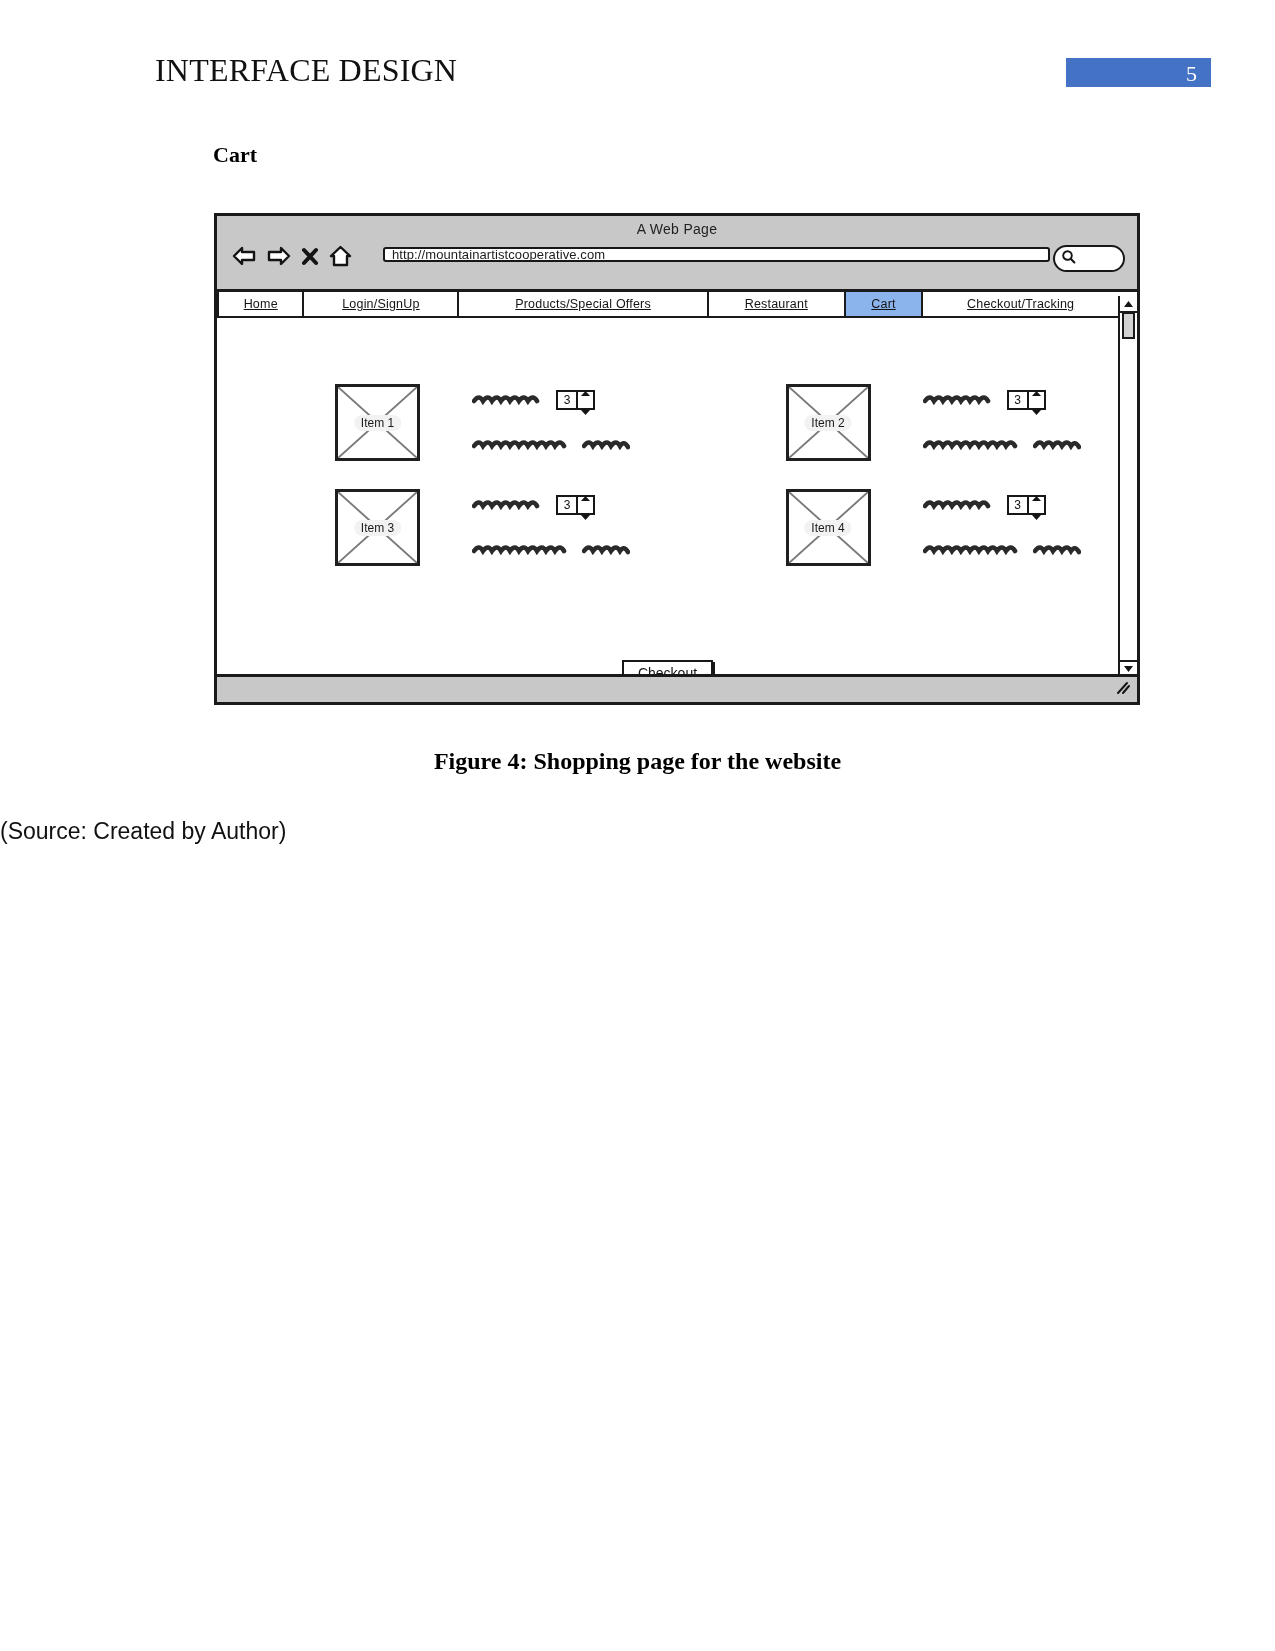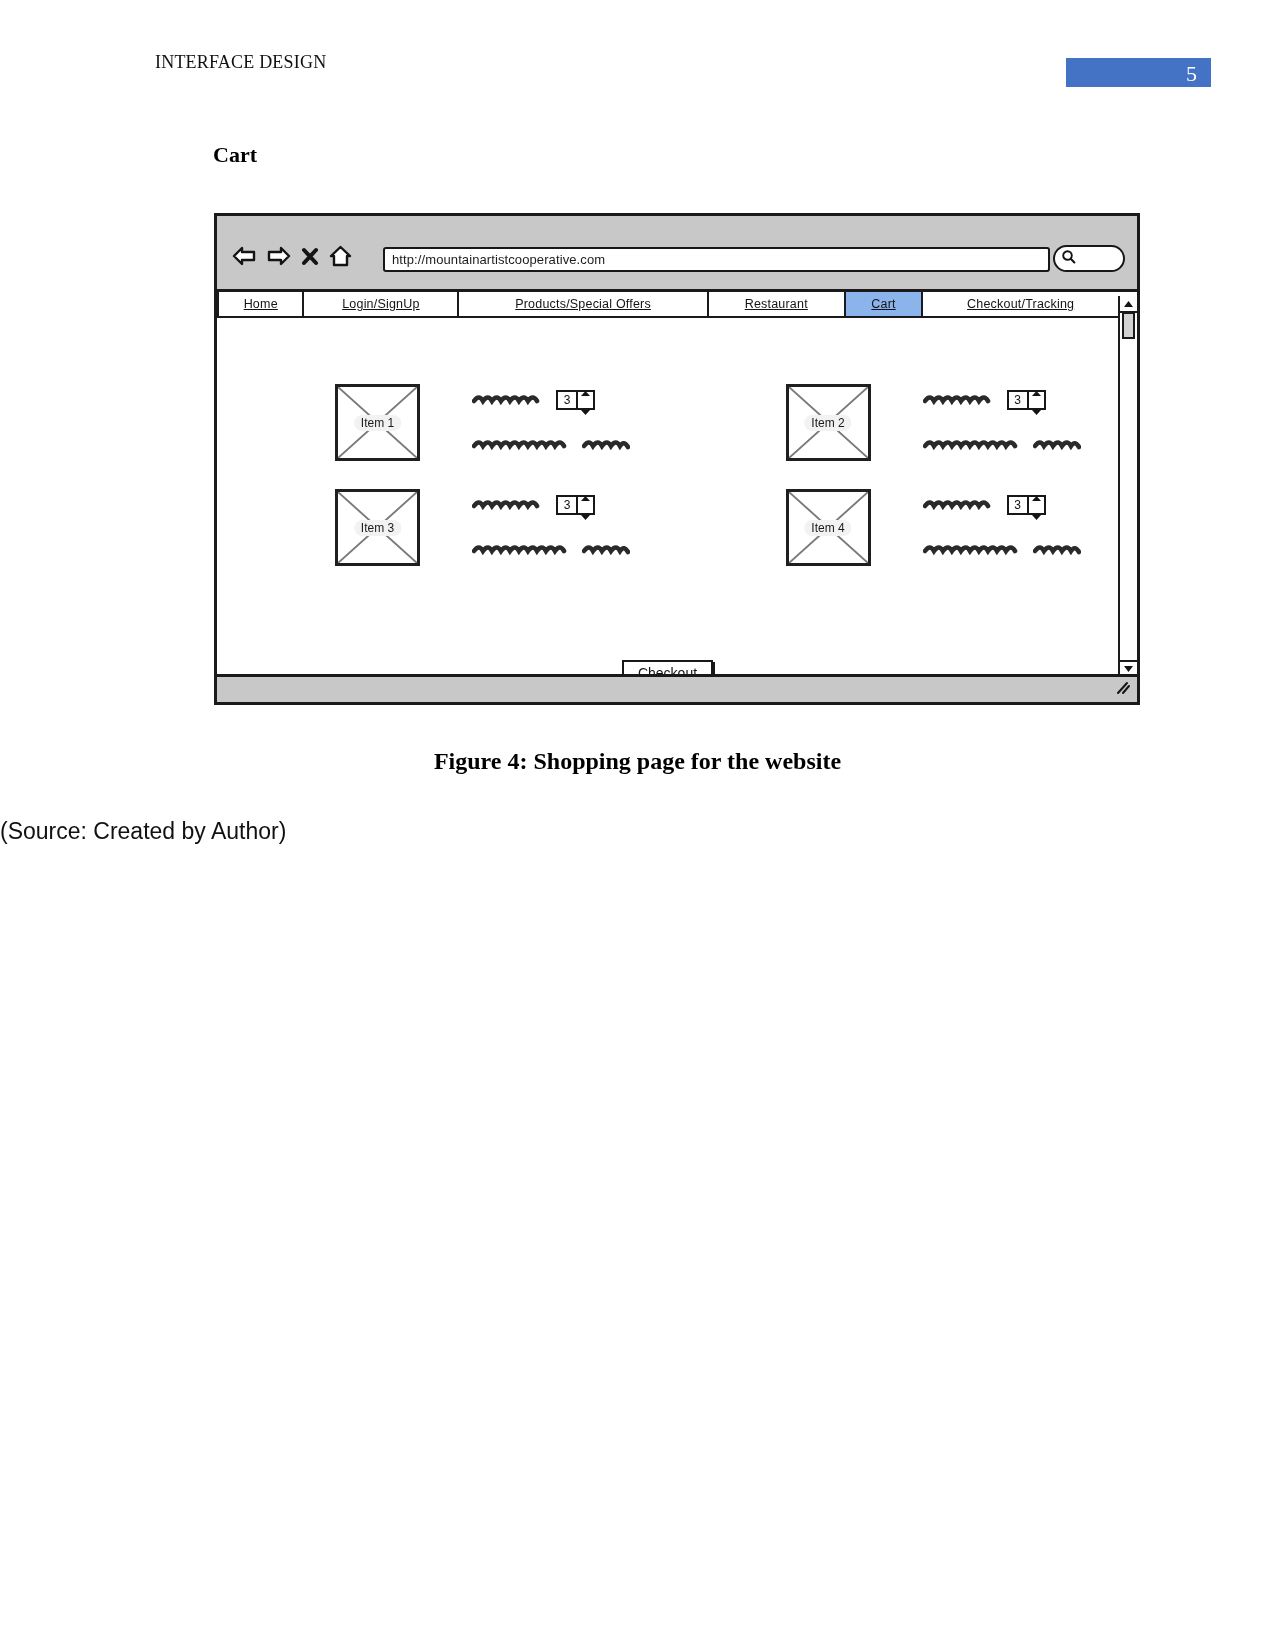--- a/index.html
+++ b/index.html
@@ -22,21 +22,21 @@
     top: 52px;
     left: 0;
     width: 1275px;
     height: 40px;
   }
   .doc-header-title {
     position: absolute;
     left: 155px;
     top: 0px;
     font-family: "Liberation Serif", serif;
-    font-size: 18px;
+    font-size: 32px;
     letter-spacing: 0.2px;
     color: #111;
     white-space: nowrap;
   }
   .page-badge {
     position: absolute;
     right: 64px;
     top: 6px;
     width: 145px;
     height: 29px;
@@ -97,21 +97,21 @@
     display: flex;
     align-items: center;
     gap: 9px;
   }
   .nav-icons svg { display: block; }
   .url-bar {
     position: absolute;
     top: 31px;
     left: 166px;
     width: 667px;
-    height: 25px;
+    height: 15px;
     background: #ffffff;
     border: 2px solid #171717;
     border-radius: 3px;
     box-sizing: border-box;
     display: flex;
     align-items: center;
     padding-left: 7px;
   }
   .url-text {
     font-size: 13px;
@@ -337,20 +337,21 @@
 <div class="doc-header">
   <div class="doc-header-title">INTERFACE DESIGN</div>
   <div class="page-badge">5</div>
 </div>
 
 <div class="section-heading">Cart</div>
 
 <div class="browser">
 
   <div class="browser-chrome">
+    <div class="browser-title">A Web Page</div>
 
     <div class="nav-icons">
       <span>
         <svg width="26" height="22" viewBox="0 0 26 22">
             <path d="M11 3 L3 11 L11 19 L11 15 L23 15 L23 7 L11 7 Z" fill="#fff" stroke="#141414" stroke-width="2.4" stroke-linejoin="round"></path>
           </svg>
       </span>
       <span>
         <svg width="26" height="22" viewBox="0 0 26 22">
             <path d="M15 3 L23 11 L15 19 L15 15 L3 15 L3 7 L15 7 Z" fill="#fff" stroke="#141414" stroke-width="2.4" stroke-linejoin="round"></path>

